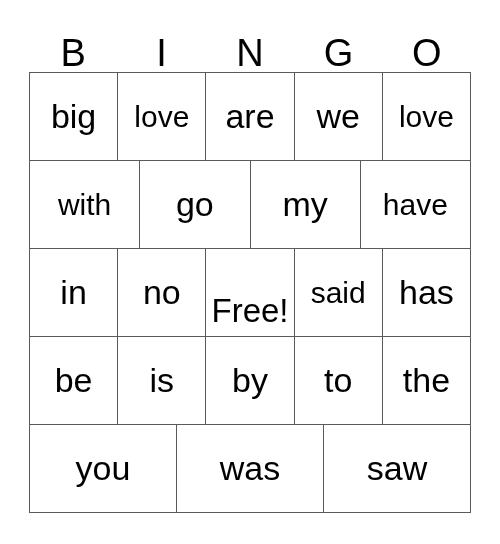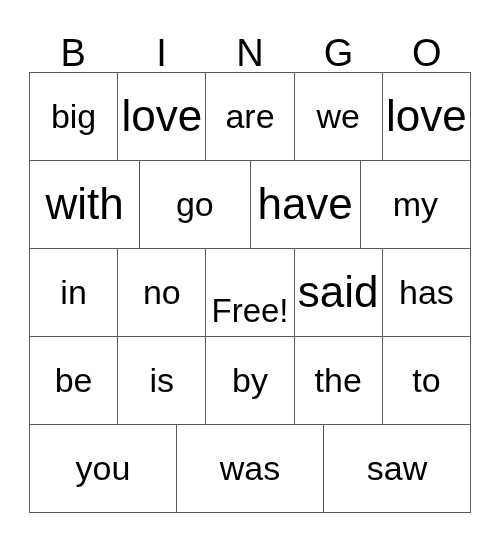--- a/index.html
+++ b/index.html
@@ -66,21 +66,21 @@
   }
   .cell-text {
     font-size: 34px;
     line-height: 1.05;
     white-space: nowrap;
     color: #000000;
     transform-origin: center center;
     padding: 0 2px;
   }
   
-  .cell-text.fit-4 { font-size: 44px; }
+  .cell-text.fit-4 { font-size: 30px; }
   .cell-text.fit-5 { font-size: 33px; margin-top: 38px; }
 </style>
 </head>
 <body>
 
 <div class="card">
 
   <div class="header-row">
     <div class="header-cell">B</div>
     <div class="header-cell">I</div>
@@ -110,24 +110,24 @@
     </div>
 
     <div class="grid-row">
       <div class="cell">
           <span class="cell-text fit-4">with</span>
         </div>
       <div class="cell">
           <span class="cell-text">go</span>
         </div>
       <div class="cell">
-          <span class="cell-text fit-4">have</span>
+          <span class="cell-text">my</span>
         </div>
       <div class="cell">
-          <span class="cell-text">my</span>
+          <span class="cell-text fit-4">have</span>
         </div>
     </div>
 
     <div class="grid-row">
       <div class="cell">
           <span class="cell-text">in</span>
         </div>
       <div class="cell">
           <span class="cell-text">no</span>
         </div>
@@ -146,24 +146,24 @@
       <div class="cell">
           <span class="cell-text">be</span>
         </div>
       <div class="cell">
           <span class="cell-text">is</span>
         </div>
       <div class="cell">
           <span class="cell-text">by</span>
         </div>
       <div class="cell">
-          <span class="cell-text">the</span>
+          <span class="cell-text">to</span>
         </div>
       <div class="cell">
-          <span class="cell-text">to</span>
+          <span class="cell-text">the</span>
         </div>
     </div>
 
     <div class="grid-row">
       <div class="cell">
           <span class="cell-text">you</span>
         </div>
       <div class="cell">
           <span class="cell-text">was</span>
         </div>

